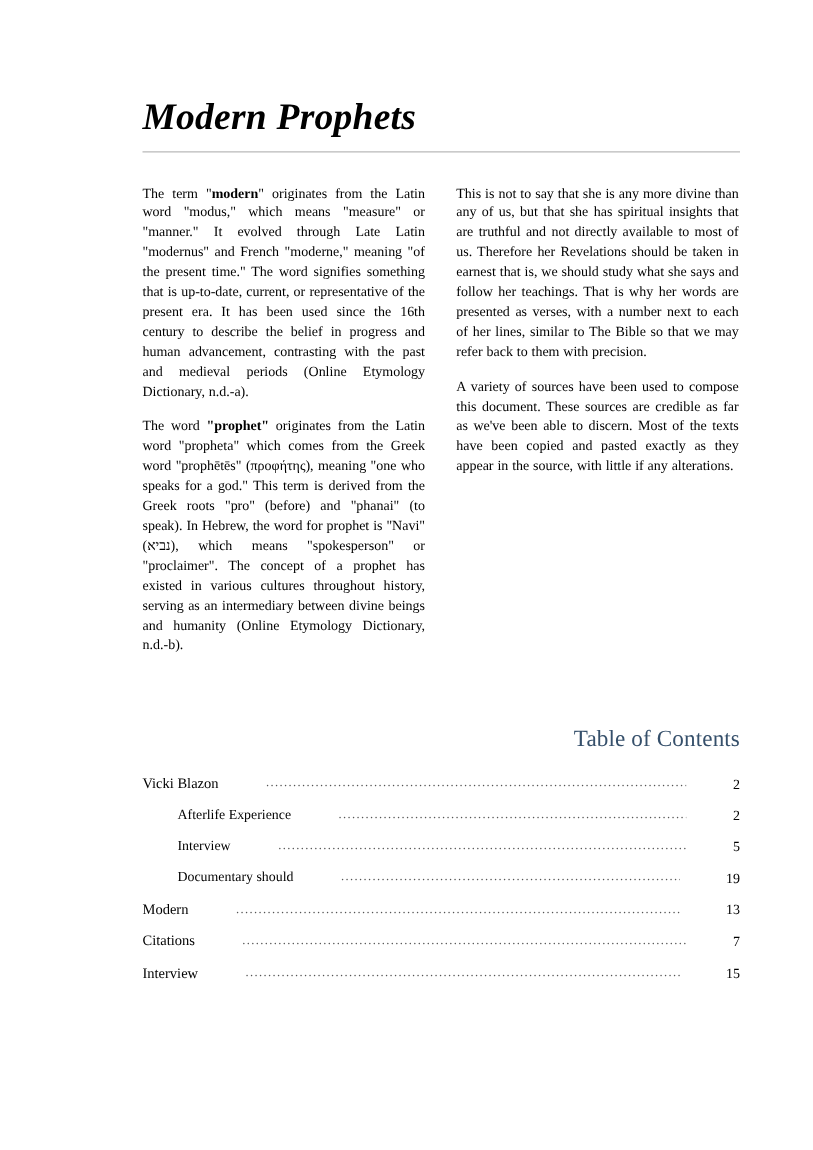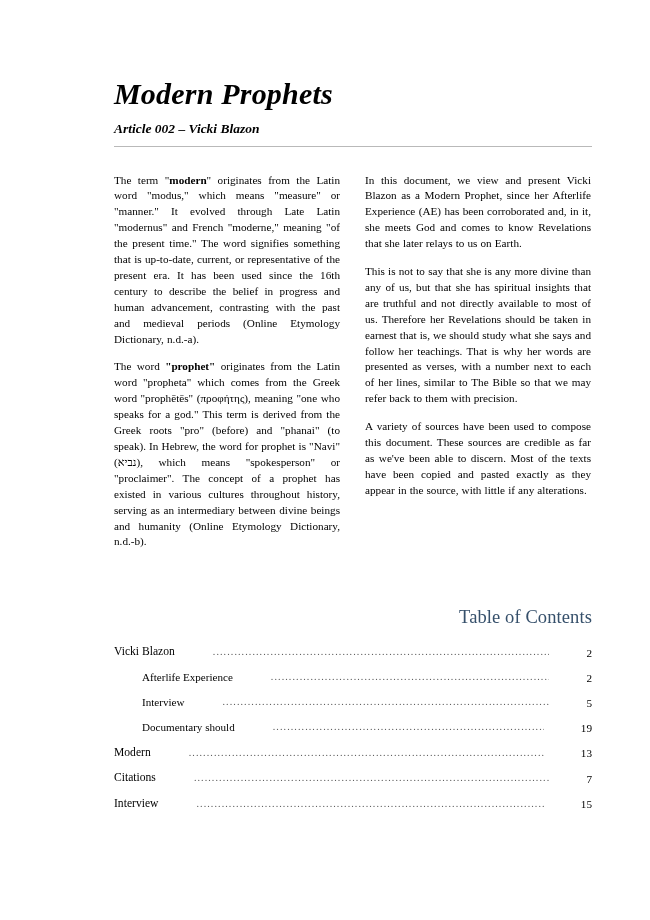--- a/index.html
+++ b/index.html
@@ -119,31 +119,29 @@
     font-size: 11.2px;
   }
 </style>
 </head>
 <body>
 
 <div class="page">
 
   <h1 class="doc-title">Modern Prophets</h1>
 
-  <div class="doc-subtitle">Article 002 – Vicki Blazon</div>
 
   <hr class="title-rule">
 
   <div class="columns">
     <div class="col" id="left-col">
         <p><span>The term "</span><b>modern</b><span>" originates from the Latin word "modus," which means "measure" or "manner." It evolved through Late Latin "modernus" and French "moderne," meaning "of the present time." The word signifies something that is up-to-date, current, or representative of the present era. It has been used since the 16th century to describe the belief in progress and human advancement, contrasting with the past and medieval periods (Online Etymology Dictionary, n.d.-a).</span></p>
         <p><span>The word </span><b>"prophet"</b><span> originates from the Latin word "propheta" which comes from the Greek word "prophētēs" (προφήτης), meaning "one who speaks for a god." This term is derived from the Greek roots "pro" (before) and "phanai" (to speak). In Hebrew, the word for prophet is "Navi" (נביא), which means "spokesperson" or "proclaimer". The concept of a prophet has existed in various cultures throughout history, serving as an intermediary between divine beings and humanity (Online Etymology Dictionary, n.d.-b).</span></p>
       </div>
     <div class="col" id="right-col">
-        <p><span>In this document, we view and present Vicki Blazon as a Modern Prophet, since her Afterlife Experience (AE) has been corroborated and, in it, she meets God and comes to know Revelations that she later relays to us on Earth.</span></p>
         <p><span>This is not to say that she is any more divine than any of us, but that she has spiritual insights that are truthful and not directly available to most of us. Therefore her Revelations should be taken in earnest that is, we should study what she says and follow her teachings. That is why her words are presented as verses, with a number next to each of her lines, similar to The Bible so that we may refer back to them with precision.</span></p>
         <p><span>A variety of sources have been used to compose this document. These sources are credible as far as we've been able to discern. Most of the texts have been copied and pasted exactly as they appear in the source, with little if any alterations.</span></p>
       </div>
   </div>
 
   <div class="toc-wrap">
     <div class="toc-heading" style="color: rgb(54, 80, 107);">Table of Contents</div>
     <ul class="toc-list" id="toc-list">
         <li class="toc-row">
           <span class="toc-label">Vicki Blazon</span>

